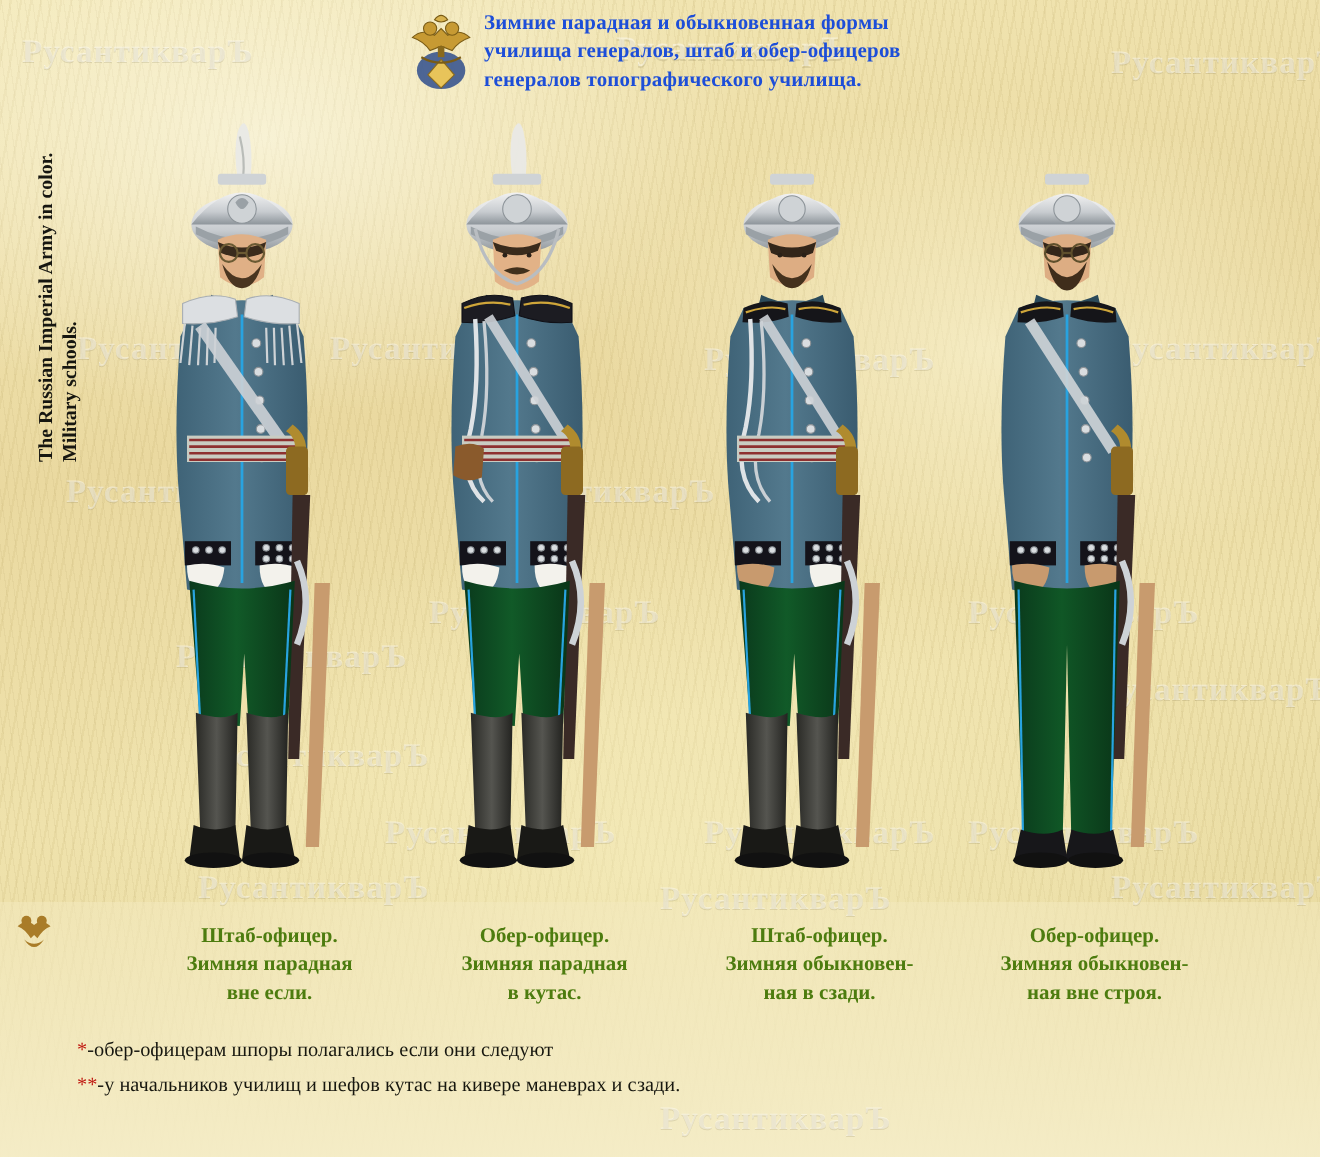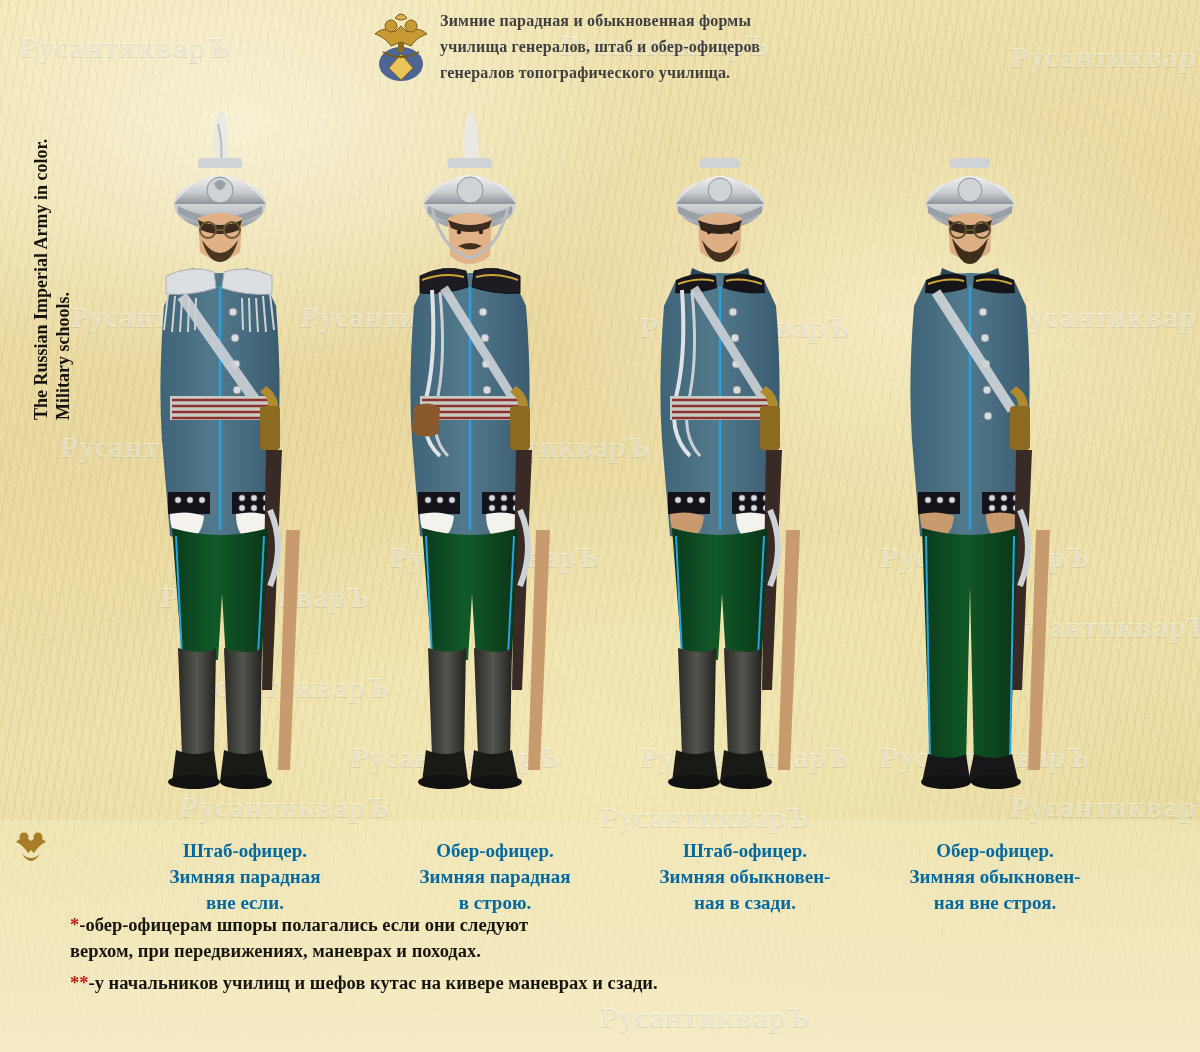--- a/index.html
+++ b/index.html
@@ -24,21 +24,21 @@
   #lower-wash{
     position:absolute;left:0;right:0;top:820px;height:232px;
     background:linear-gradient(180deg, rgba(243,233,190,.55), rgba(245,237,200,.95));
   }
 
   
   #header{position:absolute;left:0;top:0;width:1200px;height:96px;}
   #crest{position:absolute;left:365px;top:6px;width:72px;height:78px;}
   #header-text{
     position:absolute;left:440px;top:8px;width:620px;
-    color:#404040;font-weight:bold;font-size:16px;line-height:26px;
+    color:#1d4ed8;font-weight:bold;font-size:19px;line-height:26px;
     letter-spacing:.2px;
   }
   #header-text div{white-space:nowrap;}
 
   
   #side-caption{
     position:absolute;left:30px;top:420px;width:400px;
     transform:rotate(-90deg);transform-origin:0 0;
     font-family:"Liberation Serif", serif;font-weight:bold;
     font-size:18px;line-height:22px;color:#161610;
@@ -60,30 +60,30 @@
   .figure{position:absolute;top:100px;width:250px;height:730px;}
   #fig1{left:120px;}
   #fig2{left:370px;}
   #fig3{left:620px;}
   #fig4{left:870px;}
 
   
   .caption{
     position:absolute;top:838px;width:250px;text-align:center;
     font-family:"Liberation Serif", serif;font-weight:bold;
-    font-size:19px;line-height:26px;color:#0369a1;
+    font-size:19px;line-height:26px;color:#4d7c0f;
   }
   #cap1{left:120px;}
   #cap2{left:370px;}
   #cap3{left:620px;}
   #cap4{left:870px;}
 
   
-  #notes{position:absolute;left:70px;top:912px;width:820px;
-    font-family:"Liberation Serif", serif;font-weight:bold;font-size:18.5px;
+  #notes{position:absolute;left:70px;top:942px;width:820px;
+    font-family:"Liberation Serif", serif;font-weight:normal;font-size:18.5px;
     line-height:26px;color:#17170f;}
   #notes .star{color:#c01b12;}
   #notes .note{margin-bottom:6px;}
 </style>
 </head>
 <body>
 
 <div id="page"></div>
 <div id="lower-wash"></div>
 
@@ -531,34 +531,33 @@
 </div>
 
 <div class="caption" id="cap1">
   <div>Штаб-офицер.</div>
   <div>Зимняя парадная</div>
   <div>вне если.</div>
 </div>
 <div class="caption" id="cap2">
   <div>Обер-офицер.</div>
   <div>Зимняя парадная</div>
-  <div>в строю.</div>
+  <div>в кутас.</div>
 </div>
 <div class="caption" id="cap3">
   <div>Штаб-офицер.</div>
   <div>Зимняя обыкновен-</div>
   <div>ная в сзади.</div>
 </div>
 <div class="caption" id="cap4">
   <div>Обер-офицер.</div>
   <div>Зимняя обыкновен-</div>
   <div>ная вне строя.</div>
 </div>
 
 <div id="notes">
   <div class="note">
     <span class="star">*</span><span>-обер-офицерам шпоры полагались если они следуют</span><br>
-    <span>верхом, при передвижениях, маневрах и походах.</span>
   </div>
   <div class="note">
     <span class="star">**</span><span>-у начальников училищ и шефов кутас на кивере маневрах и сзади.</span>
   </div>
 </div>
 
 </body></html>

